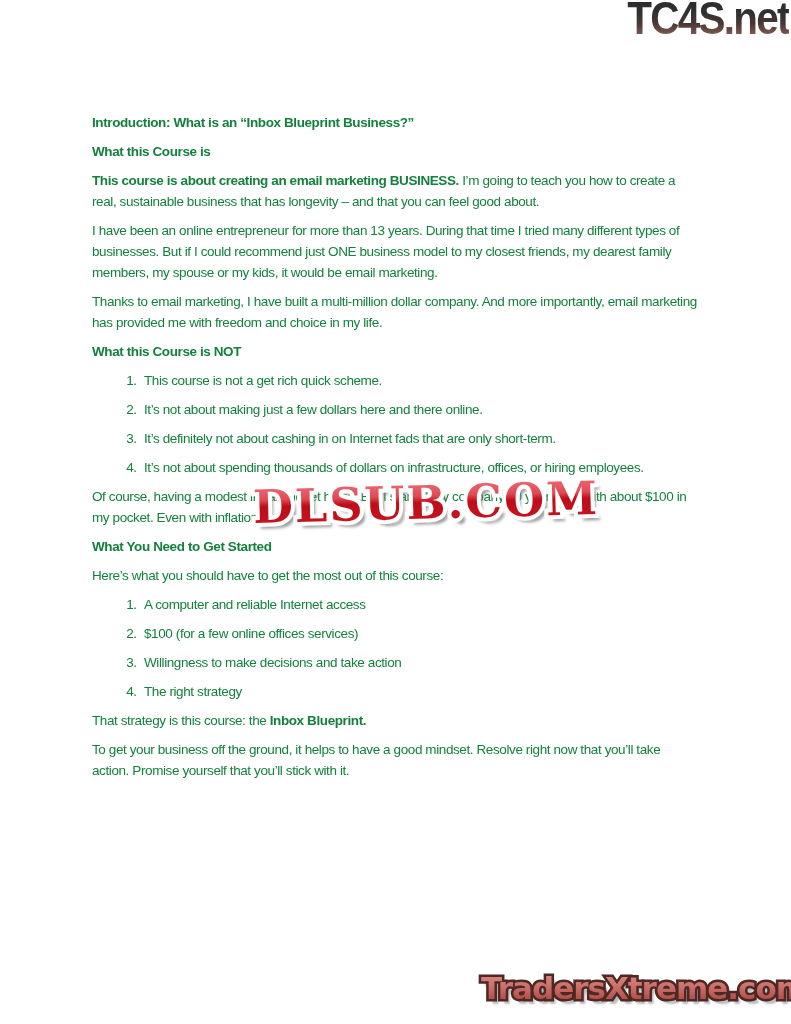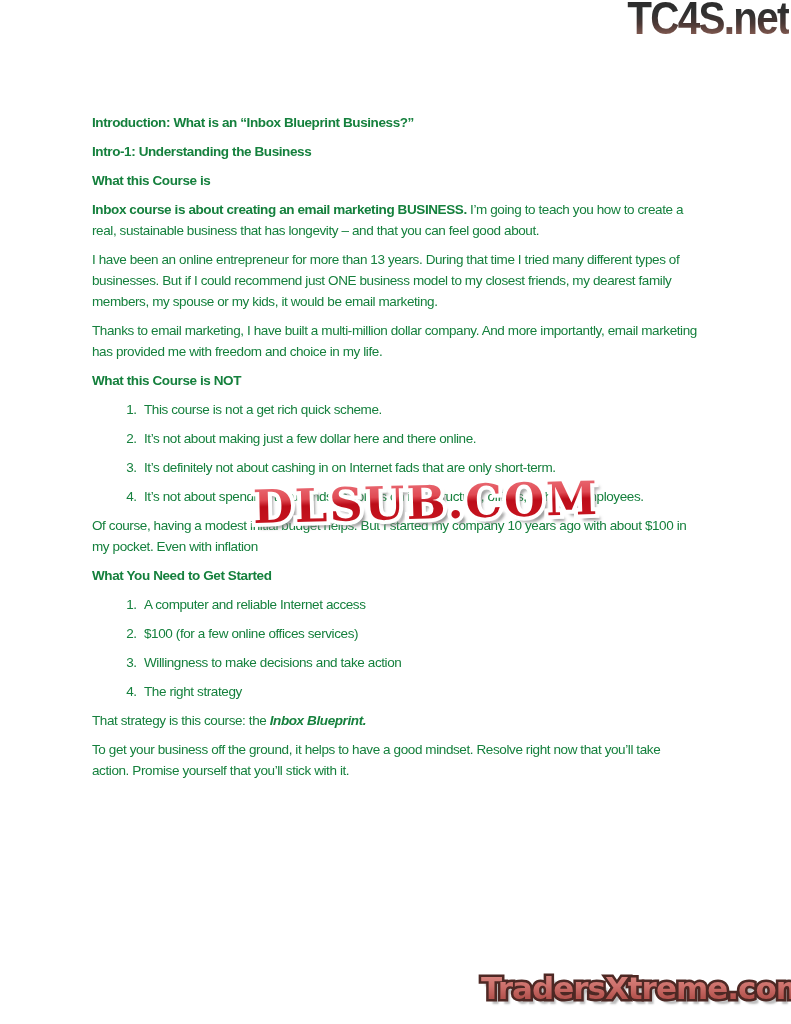--- a/index.html
+++ b/index.html
@@ -17,21 +17,21 @@
     padding:92px 92px 0 92px;
     box-sizing:border-box;
     color:#15803d;
     font-size:13.5px;
     letter-spacing:-0.4px;
     line-height:21px;
     margin-top:20px;
   }
   .page-content p{margin:0 0 8px 0;}
   .b{font-weight:bold;}
-  .bi{font-weight:bold;font-style:italic;}
+  .bi{font-weight:bold;}
   ol{margin:0;padding:0 0 0 48px;list-style:decimal;}
   ol li{margin:0 0 8px 0;padding-left:4px;}
 
   
   .wm{position:absolute;line-height:1;white-space:nowrap;}
   .wm .layer{position:absolute;left:0;top:0;}
   .wm .front{position:relative;background-clip:text;-webkit-background-clip:text;color:transparent;}
 
   
   .wm-tc4s{
@@ -85,43 +85,43 @@
     background-image:linear-gradient(#dd8f89 0%,#cd706b 45%,#b55550 75%,#ab4a45 100%);
   }
 </style>
 </head>
 <body>
 
 <div class="page-content">
 
   <p class="b">Introduction: What is an “Inbox Blueprint Business?”</p>
 
-  <p class="b">Intro-1: Understanding the Business</p>
 
   <p class="b">What this Course is</p>
 
-  <p><span class="b">Inbox course is about creating an email marketing BUSINESS.</span><span> I’m going to teach you how to create a real, sustainable business that has longevity – and that you can feel good about.</span></p>
+  <p><span class="b">This course is about creating an email marketing BUSINESS.</span><span> I’m going to teach you how to create a real, sustainable business that has longevity – and that you can feel good about.</span></p>
 
   <p>I have been an online entrepreneur for more than 13 years. During that time I tried many different types of businesses. But if I could recommend just ONE business model to my closest friends, my dearest family members, my spouse or my kids, it would be email marketing.</p>
 
   <p>Thanks to email marketing, I have built a multi-million dollar company. And more importantly, email marketing has provided me with freedom and choice in my life.</p>
 
   <p class="b">What this Course is NOT</p>
 
   <ol>
     <li>This course is not a get rich quick scheme.</li>
-    <li>It’s not about making just a few dollar here and there online.</li>
+    <li>It’s not about making just a few dollars here and there online.</li>
     <li>It’s definitely not about cashing in on Internet fads that are only short-term.</li>
     <li>It’s not about spending thousands of dollars on infrastructure, offices, or hiring employees.</li>
   </ol>
 
   <p>Of course, having a modest initial budget helps. But I started my company 10 years ago with about $100 in my pocket. Even with inflation</p>
 
   <p class="b">What You Need to Get Started</p>
 
+  <p>Here’s what you should have to get the most out of this course:</p>
 
   <ol>
     <li>A computer and reliable Internet access</li>
     <li>$100 (for a few online offices services)</li>
     <li>Willingness to make decisions and take action</li>
     <li>The right strategy</li>
   </ol>
 
   <p><span>That strategy is this course: the </span><span class="bi">Inbox Blueprint.</span></p>
 

